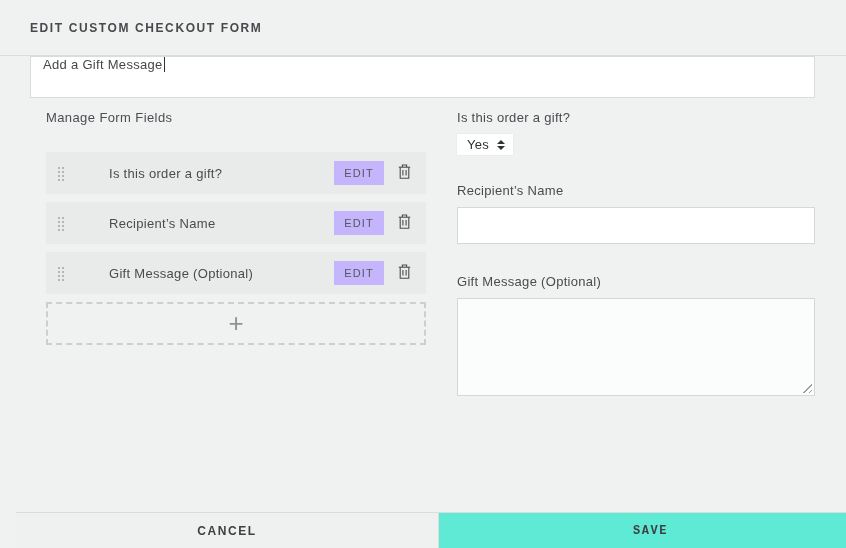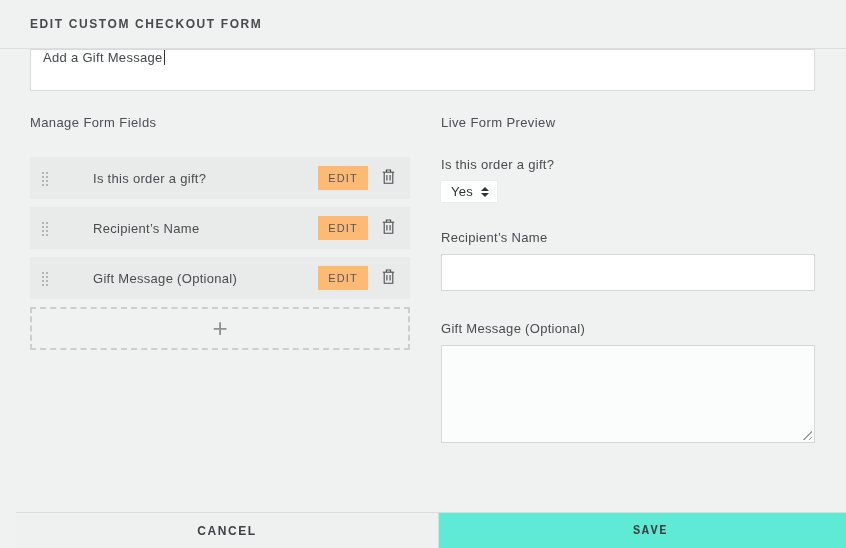--- a/index.html
+++ b/index.html
@@ -11,21 +11,21 @@
   }
   .app {
     position: relative;
     width: 846px; height: 548px;
     background: #f0f1f1;
     overflow: hidden;
   }
 
   
   .header {
-    height: 49px;
+    height: 56px;
     border-bottom: 1px solid #dcdddd;
     display: flex; align-items: center;
     padding: 4px 30px;
   }
   .header-title {
     font-size: 12px;
     font-weight: bold;
     letter-spacing: 1.6px;
     color: #47494c;
   }
@@ -53,22 +53,22 @@
     display: inline-block;
     width: 1px; height: 15px;
     background: #2f3235;
     margin-left: 1px;
     vertical-align: middle;
   }
 
   
   .columns {
     display: flex;
-    padding: 0 31px 0 30px;
-    margin-top: 24px;
+    padding: 0 31px 0 46px;
+    margin-top: 12px;
   }
   .col-left { width: 380px; flex: none; }
   .col-right { flex: 1; margin-left: 31px; }
   .section-heading {
     font-size: 13px;
     letter-spacing: 0.4px;
     color: #4b4e52;
     margin-bottom: 27px;
   }
 
@@ -89,21 +89,21 @@
     flex: none;
   }
   .field-row-label {
     margin-left: 44px;
     flex: 1;
     font-size: 13px;
     letter-spacing: 0.3px;
     color: #494c4f;
   }
   .edit-btn {
-    background: #fdba74;
+    background: #c4b5fd;
     border: none;
     color: #54575a;
     font-family: "Liberation Sans", sans-serif;
     font-size: 11px;
     letter-spacing: 1.2px;
     padding: 6px 10px;
     margin-right: 14px;
     cursor: pointer;
     flex: none;
   }
@@ -298,21 +298,20 @@
           </span>
         </button>
       </div>
 
       <button class="add-field">
         <span>+</span>
       </button>
     </div>
 
     <div class="col-right">
-      <div class="section-heading">Live Form Preview</div>
 
       <div class="preview-label">Is this order a gift?</div>
       <div class="preview-select">
         <span class="preview-select-value">Yes</span>
         <span class="select-arrows">
           <span class="arrow-up"></span>
           <span class="arrow-down"></span>
         </span>
       </div>
 

